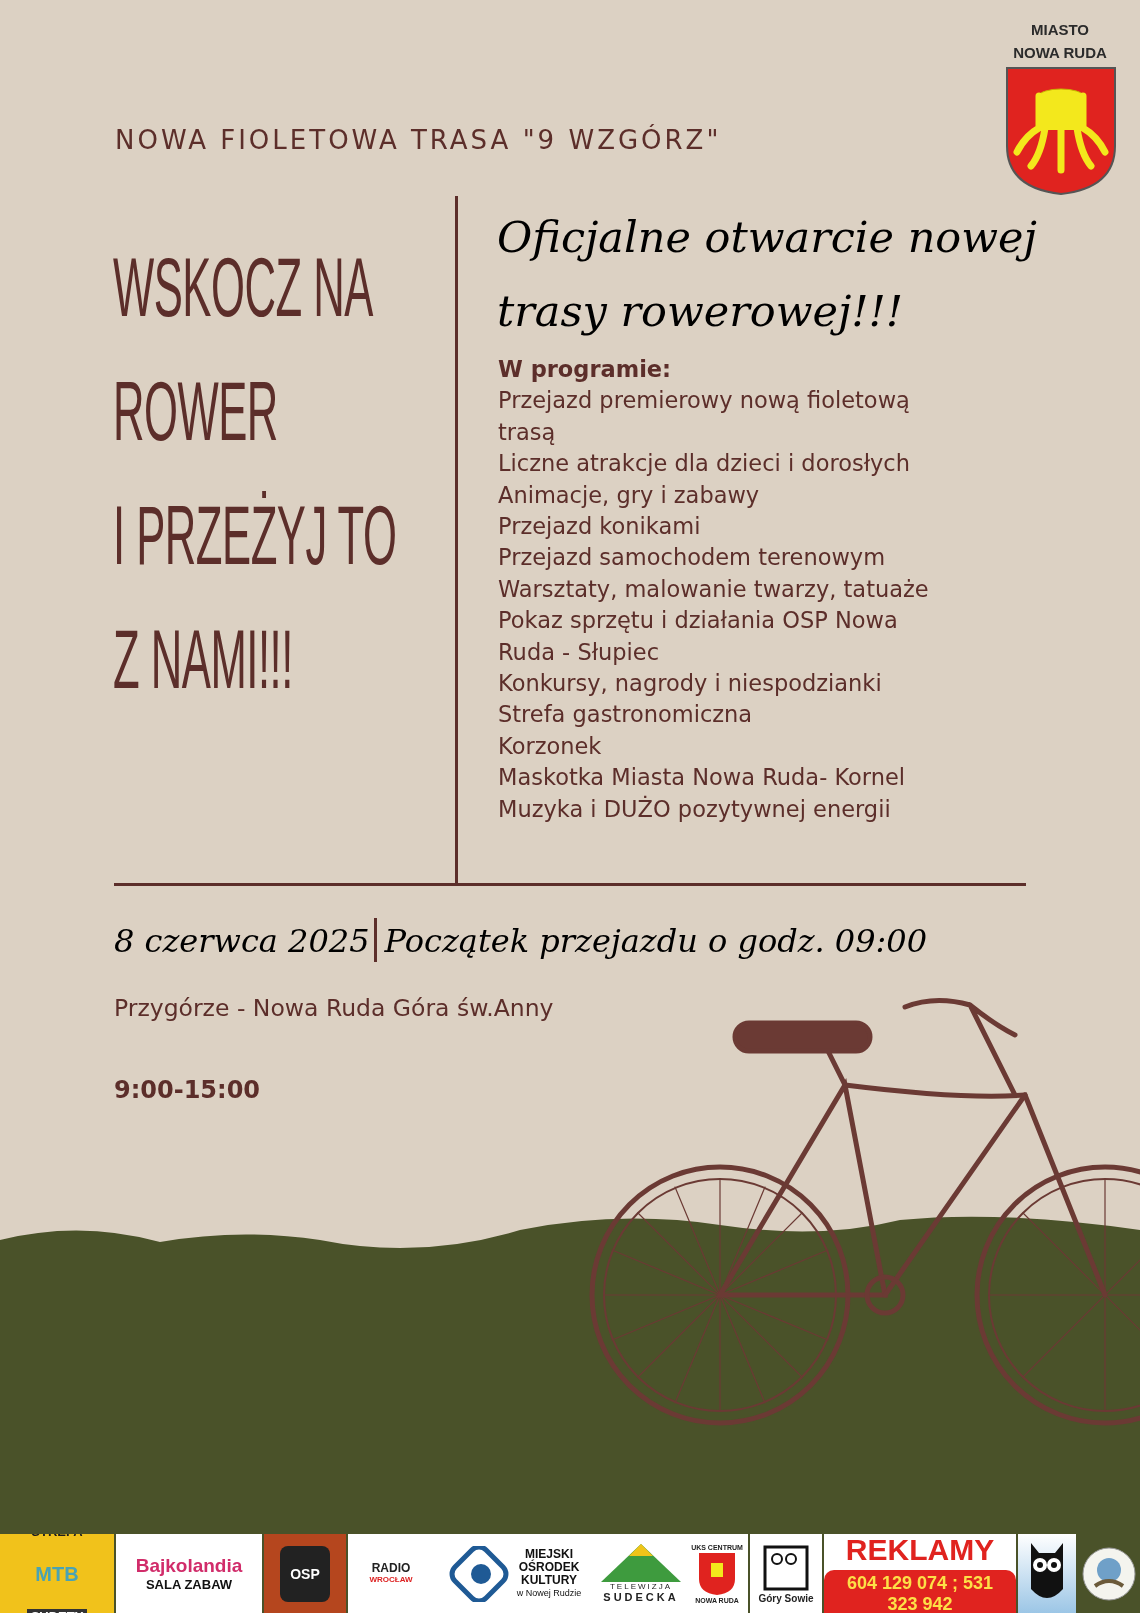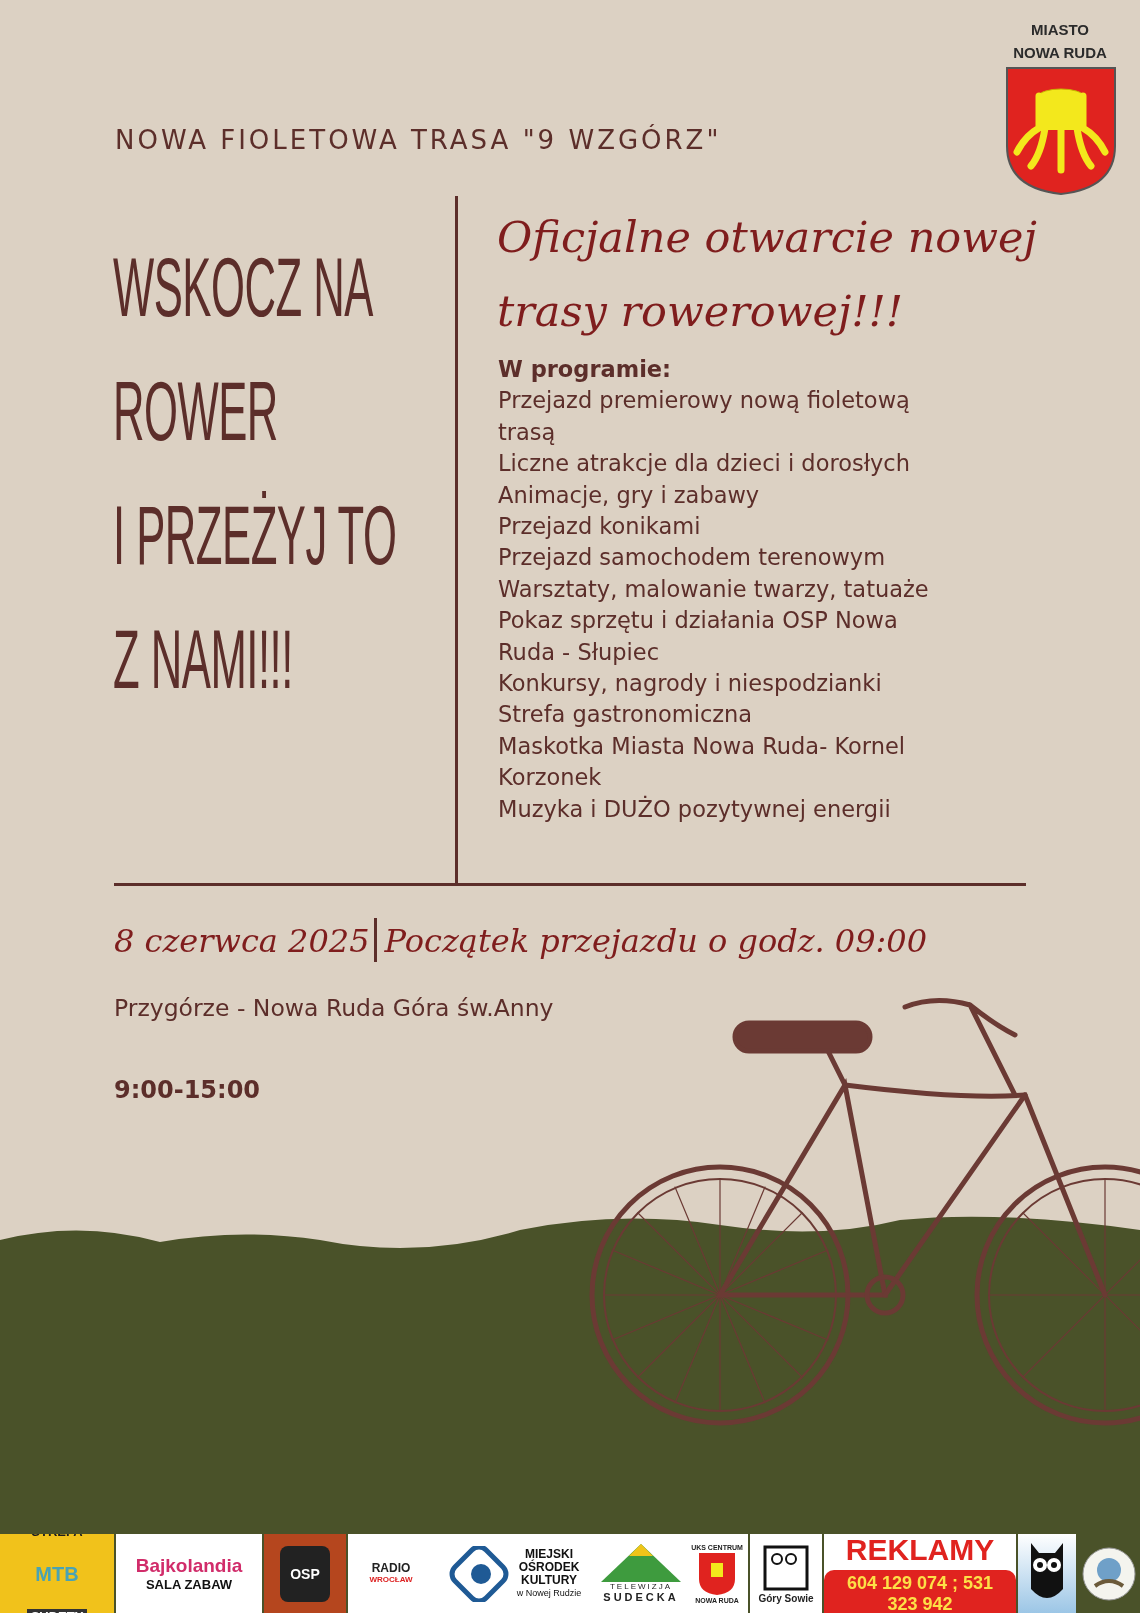--- a/index.html
+++ b/index.html
@@ -32,21 +32,21 @@
   .headline div {
     font-size: 84px; line-height: 124px; height: 124px;
     transform: scaleX(0.52); transform-origin: left center;
     white-space: nowrap; letter-spacing: -1px;
   }
 
   .vdivider { left: 455px; top: 196px; width: 3px; height: 690px; background: #5c2e2a; }
   .hdivider { left: 114px; top: 883px; width: 912px; height: 3px; background: #5c2e2a; }
 
   .script {
-    font-family: "DejaVu Serif", serif; font-style: italic; color: #7f1d1d;
+    font-family: "DejaVu Serif", serif; font-style: italic; color: #000000;
   }
   .official { left: 497px; top: 200px; width: 560px; font-size: 43px; line-height: 74px; }
 
   .program { left: 498px; top: 354px; width: 460px; font-size: 22.5px; line-height: 31.4px; color: #5c2e2a; }
   .program .head { font-weight: bold; }
 
   .date-line { left: 114px; top: 918px; font-size: 32px; white-space: nowrap; }
   .date-line .bar { display: inline-block; width: 3px; height: 44px; background: #5c2e2a; vertical-align: -10px; margin: 0 8px 0 4px; }
 
   .route { left: 114px; top: 990px; font-size: 23.5px; line-height: 37px; color: #5c2e2a; }
@@ -101,22 +101,22 @@
   <div>trasą</div>
   <div>Liczne atrakcje dla dzieci i dorosłych</div>
   <div>Animacje, gry i zabawy</div>
   <div>Przejazd konikami</div>
   <div>Przejazd samochodem terenowym</div>
   <div>Warsztaty, malowanie twarzy, tatuaże</div>
   <div>Pokaz sprzętu i działania OSP Nowa</div>
   <div>Ruda - Słupiec</div>
   <div>Konkursy, nagrody i niespodzianki</div>
   <div>Strefa gastronomiczna</div>
+  <div>Korzonek</div>
   <div>Maskotka Miasta Nowa Ruda- Kornel</div>
-  <div>Korzonek</div>
   <div>Muzyka i DUŻO pozytywnej energii</div>
 </div>
 
 <div class="abs hdivider"></div>
 
 <div class="abs script date-line">
   <span>8 czerwca 2025</span><span class="bar"></span><span>Początek przejazdu o godz. 09:00</span>
 </div>
 
 <div class="abs route">

